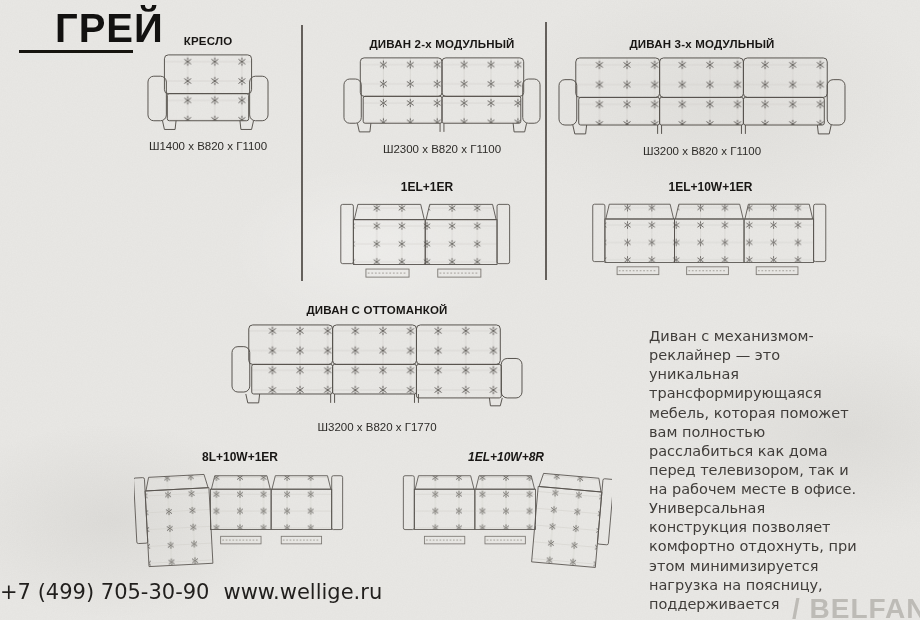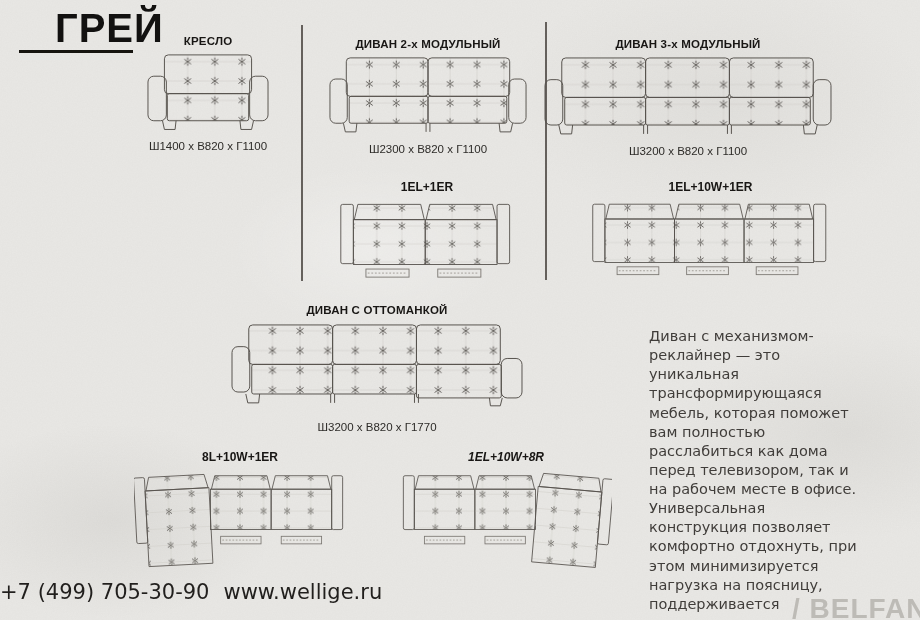--- a/index.html
+++ b/index.html
@@ -64,37 +64,37 @@
         <rect x="18" y="3" width="90" height="40" rx="4" fill="url(#tuftP)"></rect>
         <rect x="1" y="25" width="19" height="46" rx="6"></rect>
         <rect x="106" y="25" width="19" height="46" rx="6"></rect>
         <rect x="21" y="43" width="84" height="28" rx="2" fill="url(#tuftP)"></rect>
         <path d="M16,71 l2,9 h11 l1,-9"></path>
           <path d="M96,71 l1,9 h11 l2,-9"></path>
       </svg>
       <div class="dims">Ш1400 x В820 x Г1100</div>
     </div>
 
-    <div class="sec" style="left:320px;top:38px;width:216px;">
+    <div class="sec" style="left:334px;top:38px;width:216px;">
       <div class="sec-label">ДИВАН 2-х МОДУЛЬНЫЙ</div>
       <svg class="drawing" width="198" viewBox="0 0 206 86" fill="none" stroke="#56524d" stroke-width="1">
         <rect x="18" y="3" width="85" height="40" rx="4" fill="url(#tuftP)"></rect>
         <rect x="103" y="3" width="85" height="40" rx="4" fill="url(#tuftP)"></rect>
         <rect x="1" y="25" width="18" height="46" rx="6"></rect>
         <rect x="187" y="25" width="18" height="46" rx="6"></rect>
         <rect x="21" y="43" width="82" height="28" rx="2" fill="url(#tuftP)"></rect>
         <rect x="103" y="43" width="82" height="28" rx="2" fill="url(#tuftP)"></rect>
         <path d="M15,71 l2,9 h11 l1,-9"></path>
           <path d="M177,71 l1,9 h11 l2,-9"></path>
         <path d="M101,71 v9 M105,71 v9"></path>
       </svg>
       <div class="dims">Ш2300 x В820 x Г1100</div>
     </div>
 
-    <div class="sec" style="left:538px;top:38px;width:300px;text-align:center;">
+    <div class="sec" style="left:552px;top:38px;width:300px;text-align:center;">
       <div class="sec-label">ДИВАН 3-х МОДУЛЬНЫЙ</div>
       <svg class="drawing" width="288" viewBox="0 0 292 86" fill="none" stroke="#56524d" stroke-width="1">
         <rect x="18" y="3" width="85" height="40" rx="4" fill="url(#tuftP)"></rect>
         <rect x="103" y="3" width="85" height="40" rx="4" fill="url(#tuftP)"></rect>
         <rect x="188" y="3" width="85" height="40" rx="4" fill="url(#tuftP)"></rect>
         <rect x="1" y="25" width="18" height="46" rx="6"></rect>
         <rect x="273" y="25" width="18" height="46" rx="6"></rect>
         <rect x="21" y="43" width="82" height="28" rx="2" fill="url(#tuftP)"></rect>
         <rect x="103" y="43" width="85" height="28" rx="2" fill="url(#tuftP)"></rect>
         <rect x="188" y="43" width="82" height="28" rx="2" fill="url(#tuftP)"></rect>

